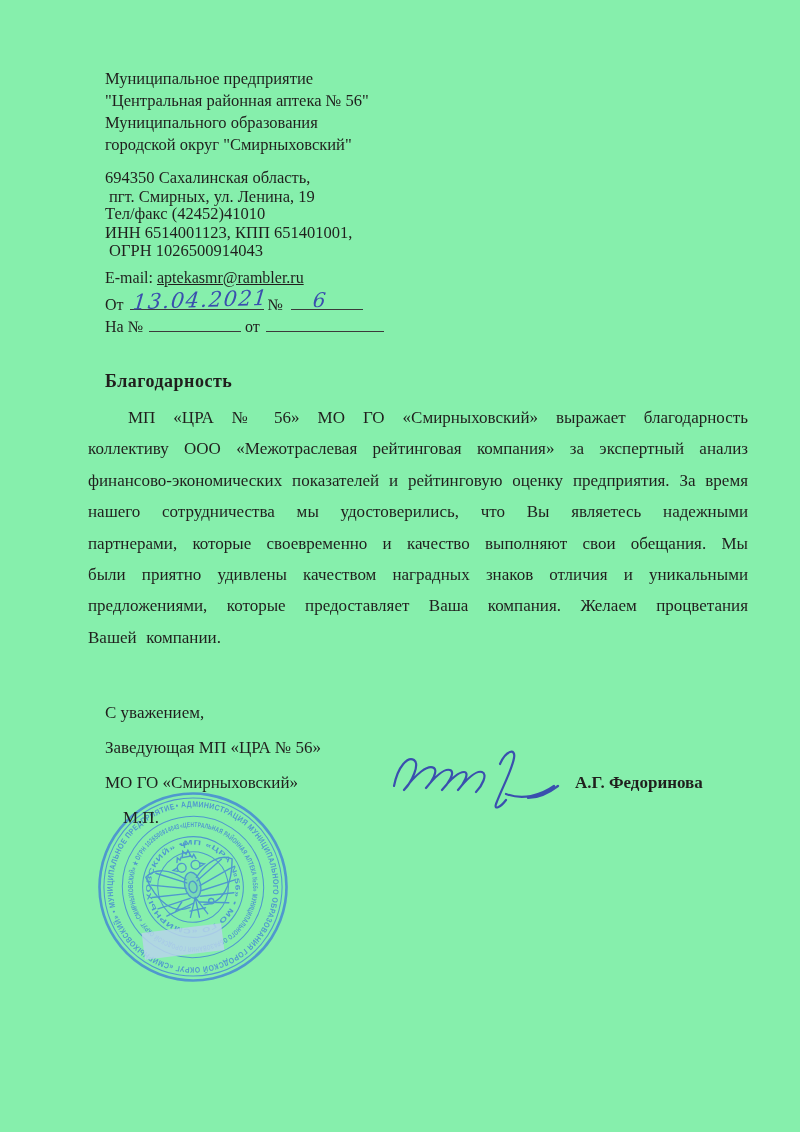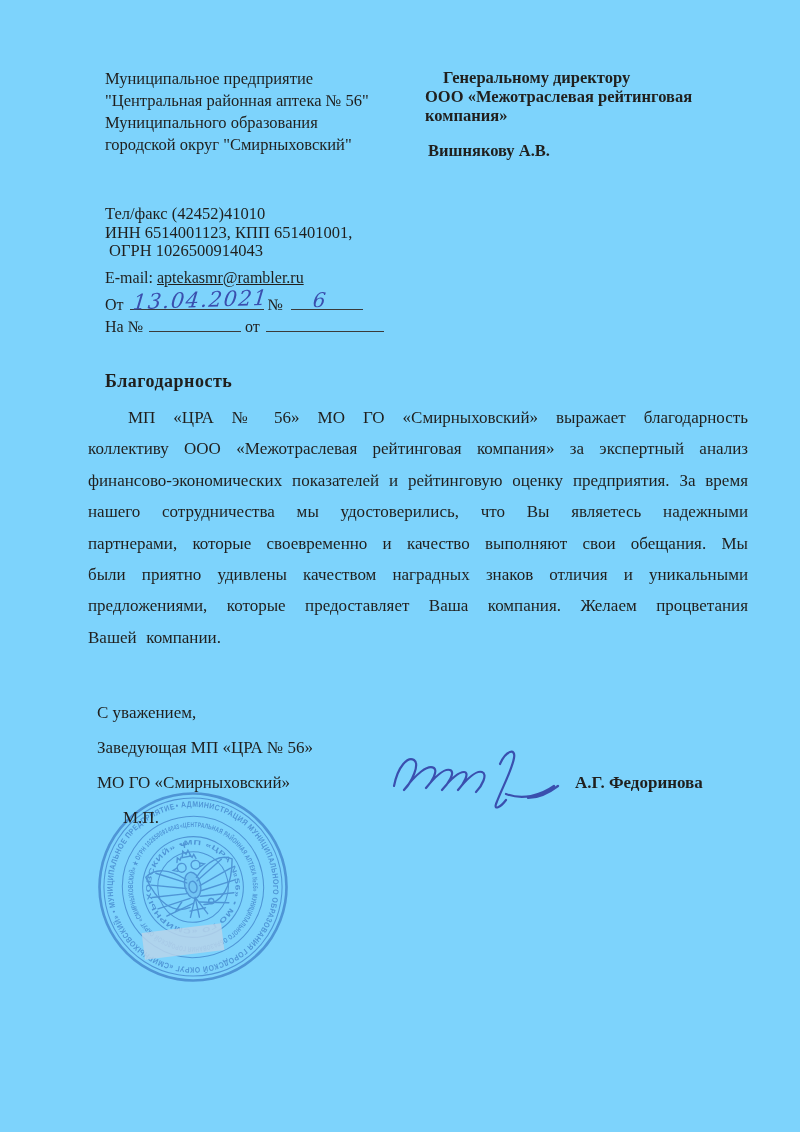--- a/index.html
+++ b/index.html
@@ -1,20 +1,20 @@
 <!DOCTYPE html>
 <html><head>
 <meta charset="utf-8">
 <style>
   html,body{margin:0;padding:0;background:#e8e8e8;}
   .page{
     position:relative;
     width:800px;height:1132px;
     margin:0 auto;
-    background:#7dd3fc;
+    background:#86efac;
     font-family:"Liberation Serif", serif;
     color:#201f1d;
     overflow:hidden;
   }
   .abs{position:absolute;}
   
   .sender-org{left:105px;top:68px;width:330px;font-size:16.5px;line-height:22px;}
   .recipient{left:425px;top:68px;width:340px;font-size:16.5px;line-height:19px;font-weight:bold;}
   .recipient .r-line1{margin-left:18px;}
   .recipient .r-name{margin-top:16px;margin-left:3px;}
@@ -44,21 +44,21 @@
   .hand-num{left:313px;top:288px;font-size:20px;}
   
   .title{left:105px;top:371px;right:70px;font-size:18px;font-weight:bold;letter-spacing:.5px;}
   .body-text{
     left:88px;top:402px;width:660px;
     font-size:17px;line-height:31.4px;
     text-align:justify;text-indent:40px;
     word-spacing:5.5px;
   }
   
-  .closing{left:97px;top:703px;font-size:17px;}
+  .closing{left:105px;top:703px;font-size:17px;}
   .closing div{height:35px;}
   .signer-name{left:575px;top:773px;font-size:17px;font-weight:bold;}
   .seal-mark{left:123px;top:808px;font-size:17px;z-index:3;text-align:center;}
   .signature{left:388px;top:742px;z-index:2;}
   
   .stamp{
     left:96px;top:790px;width:194px;height:194px;
     transform:rotate(-12deg);
     opacity:.9;
     z-index:1;
@@ -79,26 +79,25 @@
 
 <div class="page">
 
   <div class="abs sender-org">
     <div>Муниципальное предприятие</div>
     <div>"Центральная районная аптека № 56"</div>
     <div>Муниципального образования</div>
     <div>городской округ "Смирныховский"</div>
   </div>
 
-  <div class="abs recipient">
-    <div class="r-line1">Генеральному директору</div>
-    <div>ООО «Межотраслевая рейтинговая компания»</div>
-    <div class="r-name">Вишнякову А.В.</div>
+
+  <div class="abs address">
+    <div>694350 Сахалинская область,</div>
+    <div class="a-line2">пгт. Смирных, ул. Ленина, 19</div>
   </div>
-
 
   <div class="abs contacts">
     <div>Тел/факс (42452)41010</div>
     <div>ИНН 6514001123, КПП 651401001,</div>
     <div class="c-line3">ОГРН 1026500914043</div>
   </div>
 
   <div class="abs email-line">
     <span>E-mail:</span>
     <span class="email-value">aptekasmr@rambler.ru</span>

